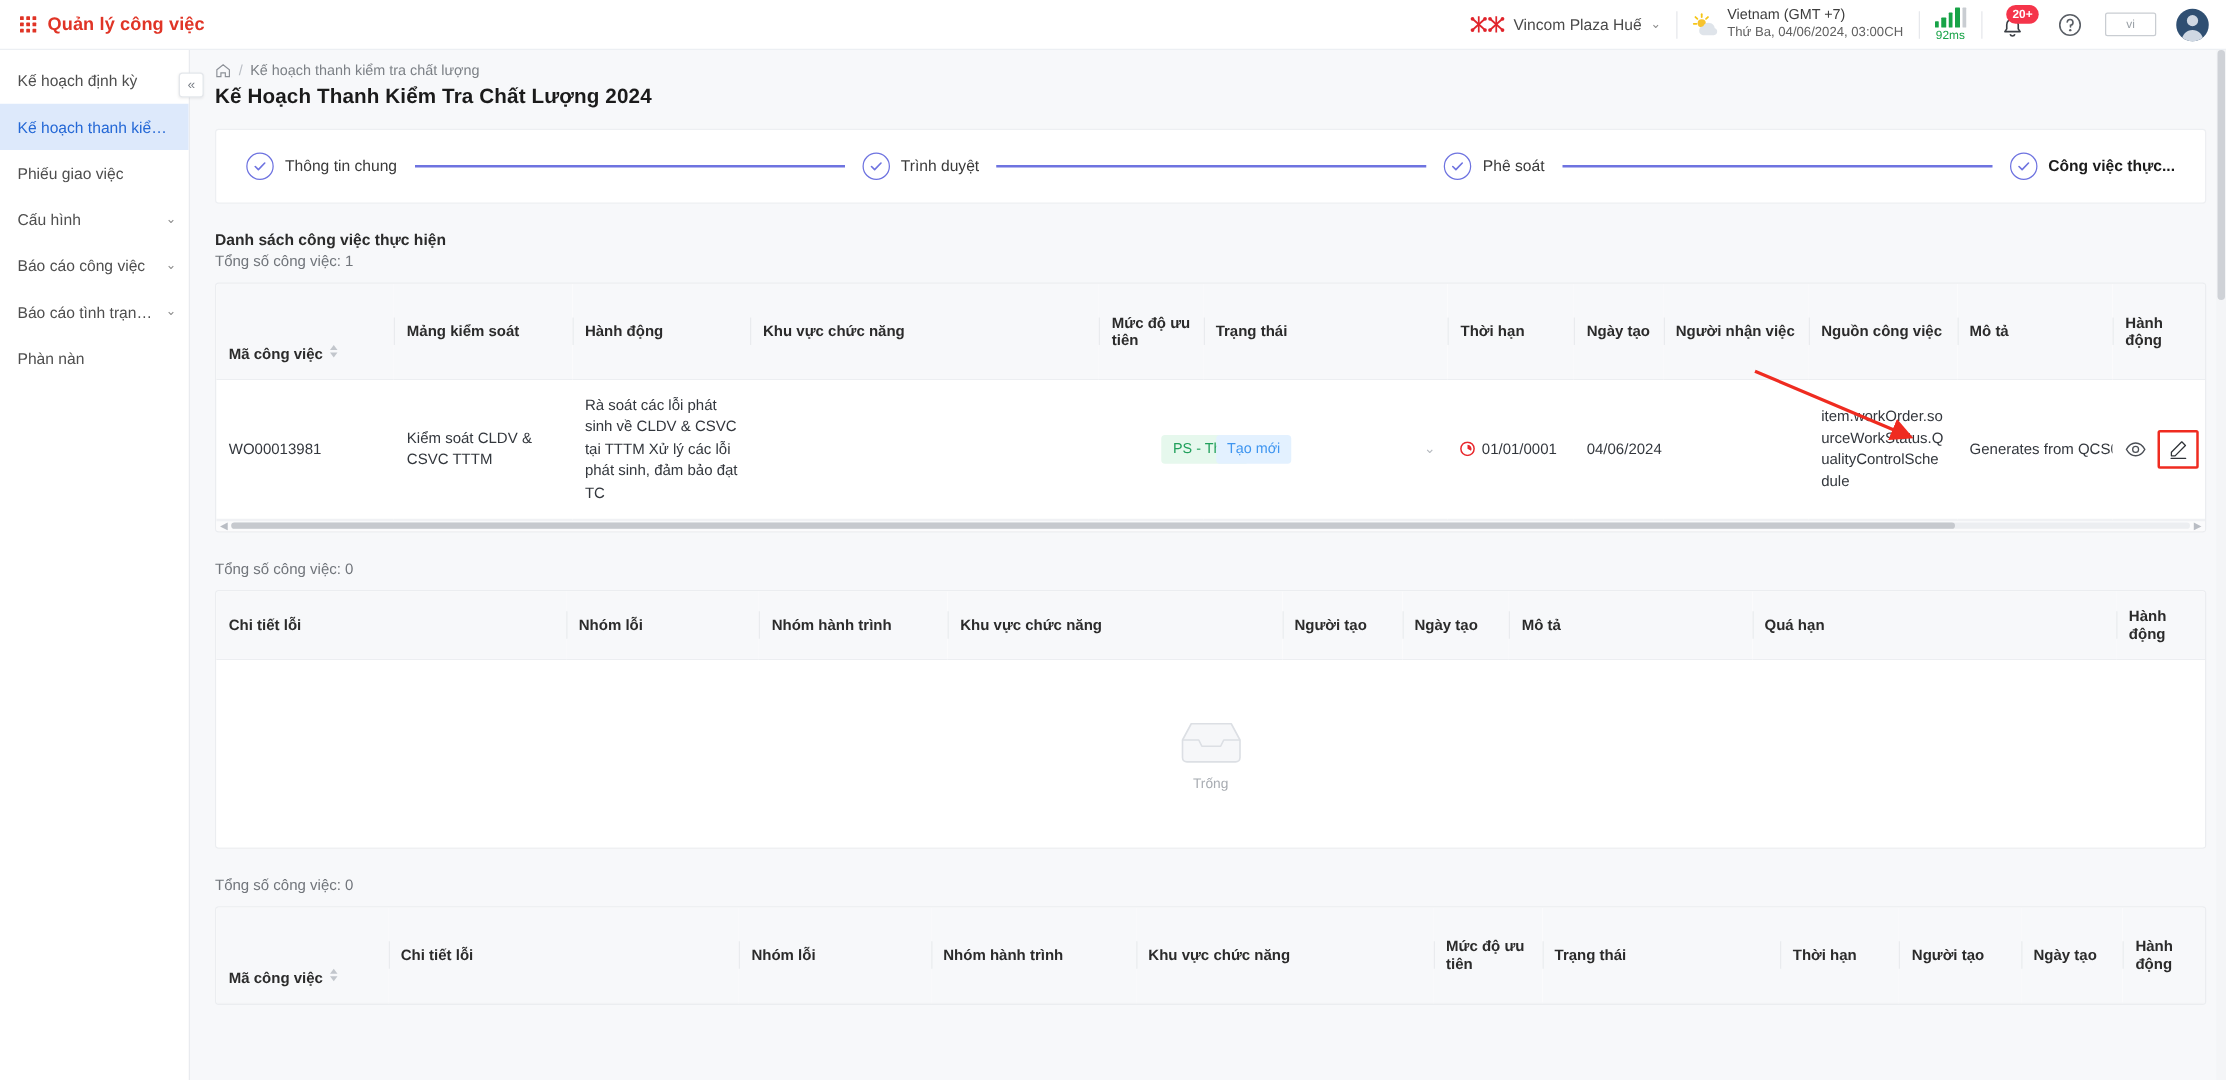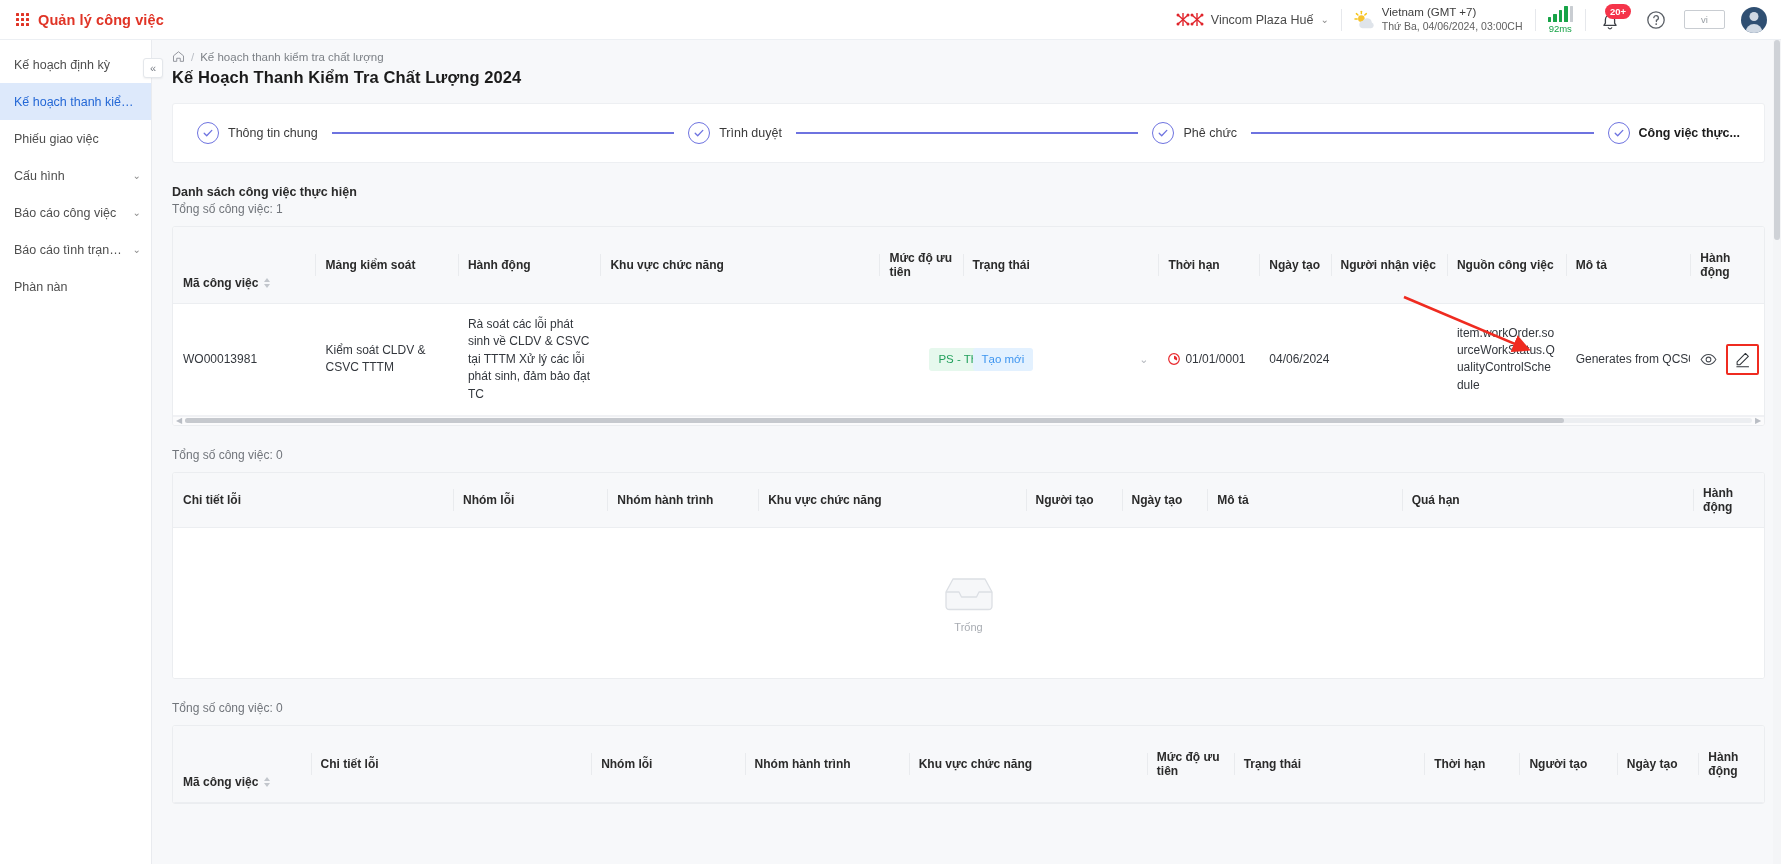--- a/index.html
+++ b/index.html
@@ -161,21 +161,21 @@
     font-size: 12px; font-weight: 700; color: #2b2b2b;
     text-align: left; vertical-align: middle;
     padding: 13px 10px; height: 54px;
     border-bottom: 1px solid #eceef1;
     position: relative;
   }
   table.grid thead th + th::before {
     content:""; position:absolute; left:0; top:50%; transform:translateY(-50%);
     width:1px; height:22px; background:#e9ebee;
   }
-  .th-flex { display: flex; align-items: center; gap: 6px; margin-top: 36px; }
+  .th-flex { display: flex; align-items: flex-start; gap: 6px; margin-top: 36px; }
   .sorter { display: inline-flex; flex-direction: column; gap: 2px; line-height: 0; }
   .sorter i { width: 0; height: 0; border-left: 3.5px solid transparent; border-right: 3.5px solid transparent; display: block; }
   .sorter i.up { border-bottom: 4px solid #c2c6cc; }
   .sorter i.dn { border-top: 4px solid #c2c6cc; }
 
   table.grid tbody td {
     font-size: 12px; color: #33373d;
     padding: 12px 10px; vertical-align: middle;
     border-bottom: 1px solid #f0f1f4;
     line-height: 1.45;
@@ -404,21 +404,21 @@
             <span class="step-label">Trình duyệt</span>
           </div>
           <div class="step-line"></div>
 
           <div class="step">
             <span class="step-circle">
               <svg width="12" height="12" viewBox="0 0 12 12">
                   <path d="M2.2 6.2 L4.7 8.7 L9.8 3.4" fill="none" stroke="#6e73e0" stroke-width="1.3" stroke-linecap="round" stroke-linejoin="round"></path>
                 </svg>
             </span>
-            <span class="step-label">Phê chức</span>
+            <span class="step-label">Phê soát</span>
           </div>
           <div class="step-line"></div>
 
           <div class="step">
             <span class="step-circle">
               <svg width="12" height="12" viewBox="0 0 12 12">
                   <path d="M2.2 6.2 L4.7 8.7 L9.8 3.4" fill="none" stroke="#6e73e0" stroke-width="1.3" stroke-linecap="round" stroke-linejoin="round"></path>
                 </svg>
             </span>
             <span class="step-label strong">Công việc thực...</span>

